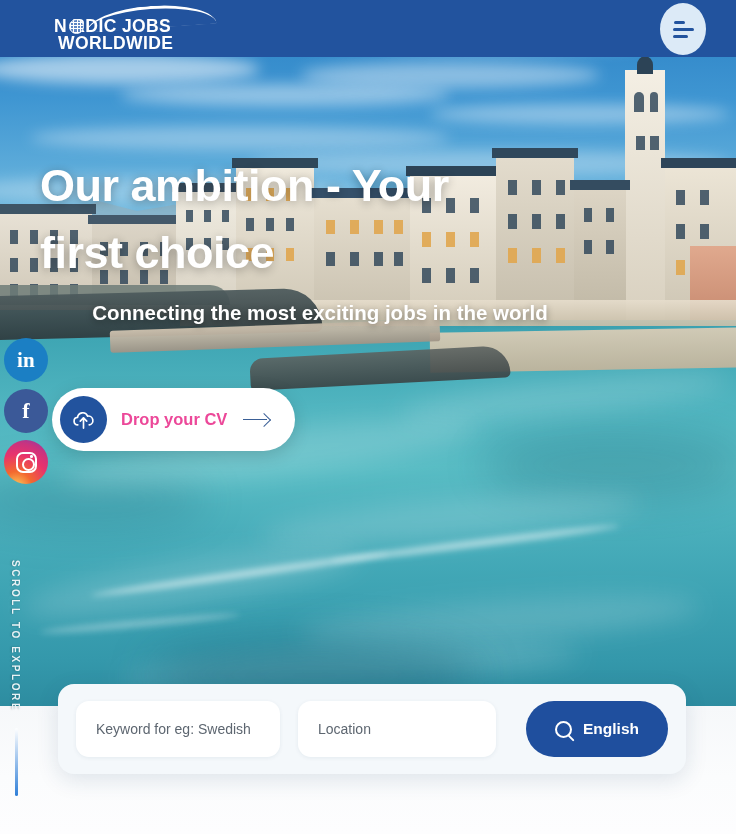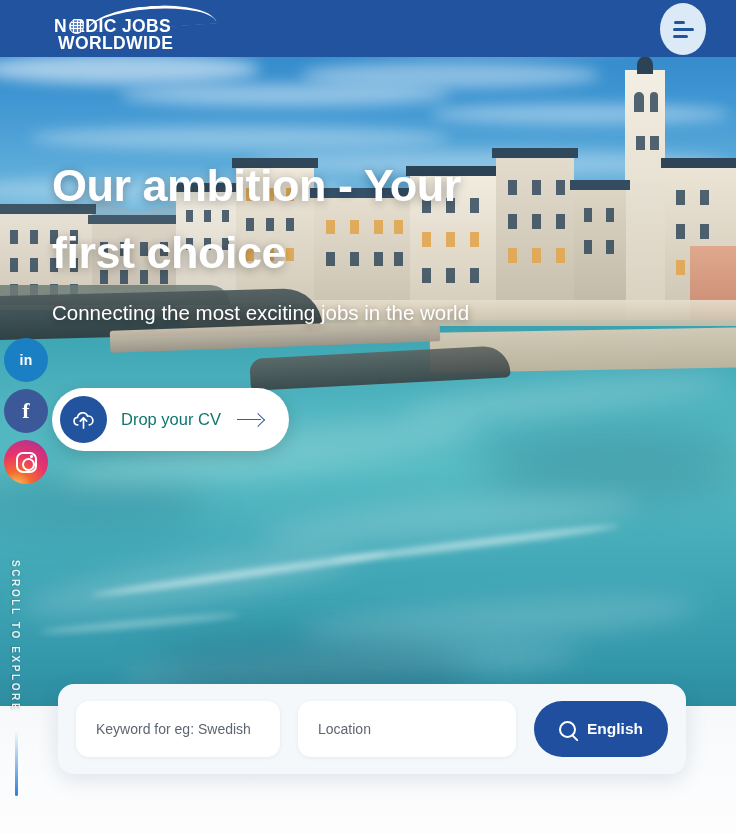--- a/index.html
+++ b/index.html
@@ -202,21 +202,21 @@
   .social { position: absolute; left: 4px; top: 338px; z-index: 30; }
   .soc {
     width: 44px; height: 44px; border-radius: 50%;
     display: flex; align-items: center; justify-content: center;
     margin-bottom: 7px; cursor: pointer; color: #fff;
     font-weight: 700; font-size: 18px;
   }
   .soc.li { background: #1b7fc4; }
   .soc.fb { background: #3b5998; }
   .soc.ig { background: radial-gradient(circle at 28% 108%, #fdd25f 0%, #f3692f 28%, #e8326d 58%, #c9337f 78%, #7b3fb3 100%); }
-  .soc.li span { font-size: 14px; font-weight: 700; letter-spacing: .3px; }
+  .soc.li span { font-size: 21px; font-weight: 700; letter-spacing: .3px; font-family: Liberation Serif, serif; }
   .soc.fb span { font-size: 22px; font-weight: 700; font-family: "Liberation Serif", serif; }
   .ig-glyph {
     width: 21px; height: 21px; border: 2.4px solid #fff; border-radius: 7px; position: relative;
   }
   .ig-glyph::before {
     content: ""; position: absolute; left: 4px; top: 4px; width: 9px; height: 9px;
     border: 2.2px solid #fff; border-radius: 50%;
   }
   .ig-glyph::after {
     content: ""; position: absolute; right: 1.5px; top: 1.5px; width: 2.6px; height: 2.6px;
@@ -230,46 +230,47 @@
     font-size: 10px; letter-spacing: 2.6px; color: #e8f3f6;
     font-weight: 600; white-space: nowrap; text-shadow: 0 1px 2px rgba(0,0,0,.25);
   }
   .scroll-line {
     width: 3px; height: 68px; margin: 16px 0 0 5px;
     background: linear-gradient(180deg, rgba(255,255,255,.95), #2f7fd8);
     border-radius: 2px;
   }
 
   
-  .hero-copy { position: absolute; left: 52px; top: 152px; z-index: 20; width: 600px; }
+  .hero-copy { position: absolute; left: 40px; top: 152px; z-index: 20; width: 600px; }
   .headline {
     font-size: 45px; line-height: 67px; font-weight: 700; color: #ffffff;
     letter-spacing: -.5px;
     text-shadow: 0 2px 10px rgba(0,0,0,.32);
     max-width: 470px;
   }
   .subhead {
     margin-top: 12px;
-    font-size: 20.5px; line-height: 30px; font-weight: 400; color: #ffffff;
+    font-size: 20.5px; line-height: 30px; font-weight: 700; color: #ffffff;
     text-shadow: 0 2px 7px rgba(0,0,0,.40);
     max-width: 560px;
+    text-align: center;
   }
 
   .cv-btn {
     position: absolute; left: 52px; top: 388px; z-index: 25;
     display: inline-flex; align-items: center; gap: 14px;
     background: #ffffff; border-radius: 40px;
     padding: 8px 26px 8px 8px; cursor: pointer;
     box-shadow: 0 5px 18px rgba(0,0,0,.15);
   }
   .cv-circle {
     width: 47px; height: 47px; border-radius: 50%; background: #22539e;
     display: flex; align-items: center; justify-content: center; flex: none;
   }
-  .cv-label { font-size: 16.5px; color: #0f766e; font-weight: 400; white-space: nowrap; }
+  .cv-label { font-size: 16.5px; color: #ec4899; font-weight: 700; white-space: nowrap; }
   .cv-arrow {
     width: 26px; height: 12px; position: relative; flex: none; margin-left: 2px;
   }
   .cv-arrow::before {
     content: ""; position: absolute; left: 0; top: 5px; width: 24px; height: 1.8px; background: #3a5f96;
   }
   .cv-arrow::after {
     content: ""; position: absolute; right: 0px; top: 1.6px; width: 9px; height: 9px;
     border-top: 1.8px solid #3a5f96; border-right: 1.8px solid #3a5f96; transform: rotate(45deg);
   }
@@ -285,21 +286,21 @@
   .sinput {
     height: 56px; background: #ffffff; border-radius: 13px;
     display: flex; align-items: center; padding: 0 20px;
     border: none; outline: none;
     font-size: 14px; color: #4a5560;
     font-family: "Liberation Sans", sans-serif;
     box-shadow: 0 1px 4px rgba(20,50,90,.07);
   }
   .sinput::placeholder { color: #5d6670; opacity: 1; }
   .sinput.keyword { width: 204px; }
-  .sinput.location { width: 218px; }
+  .sinput.location { width: 198px; }
   .search-btn {
     width: 142px; height: 56px; background: #1f4f9e; border-radius: 30px;
     display: flex; align-items: center; justify-content: center; gap: 11px;
     cursor: pointer; border: none; margin-left: auto;
   }
   .search-btn .mag {
     width: 17px; height: 17px; border: 2.2px solid #fff; border-radius: 50%;
     position: relative; flex: none;
   }
   .search-btn .mag::after {

